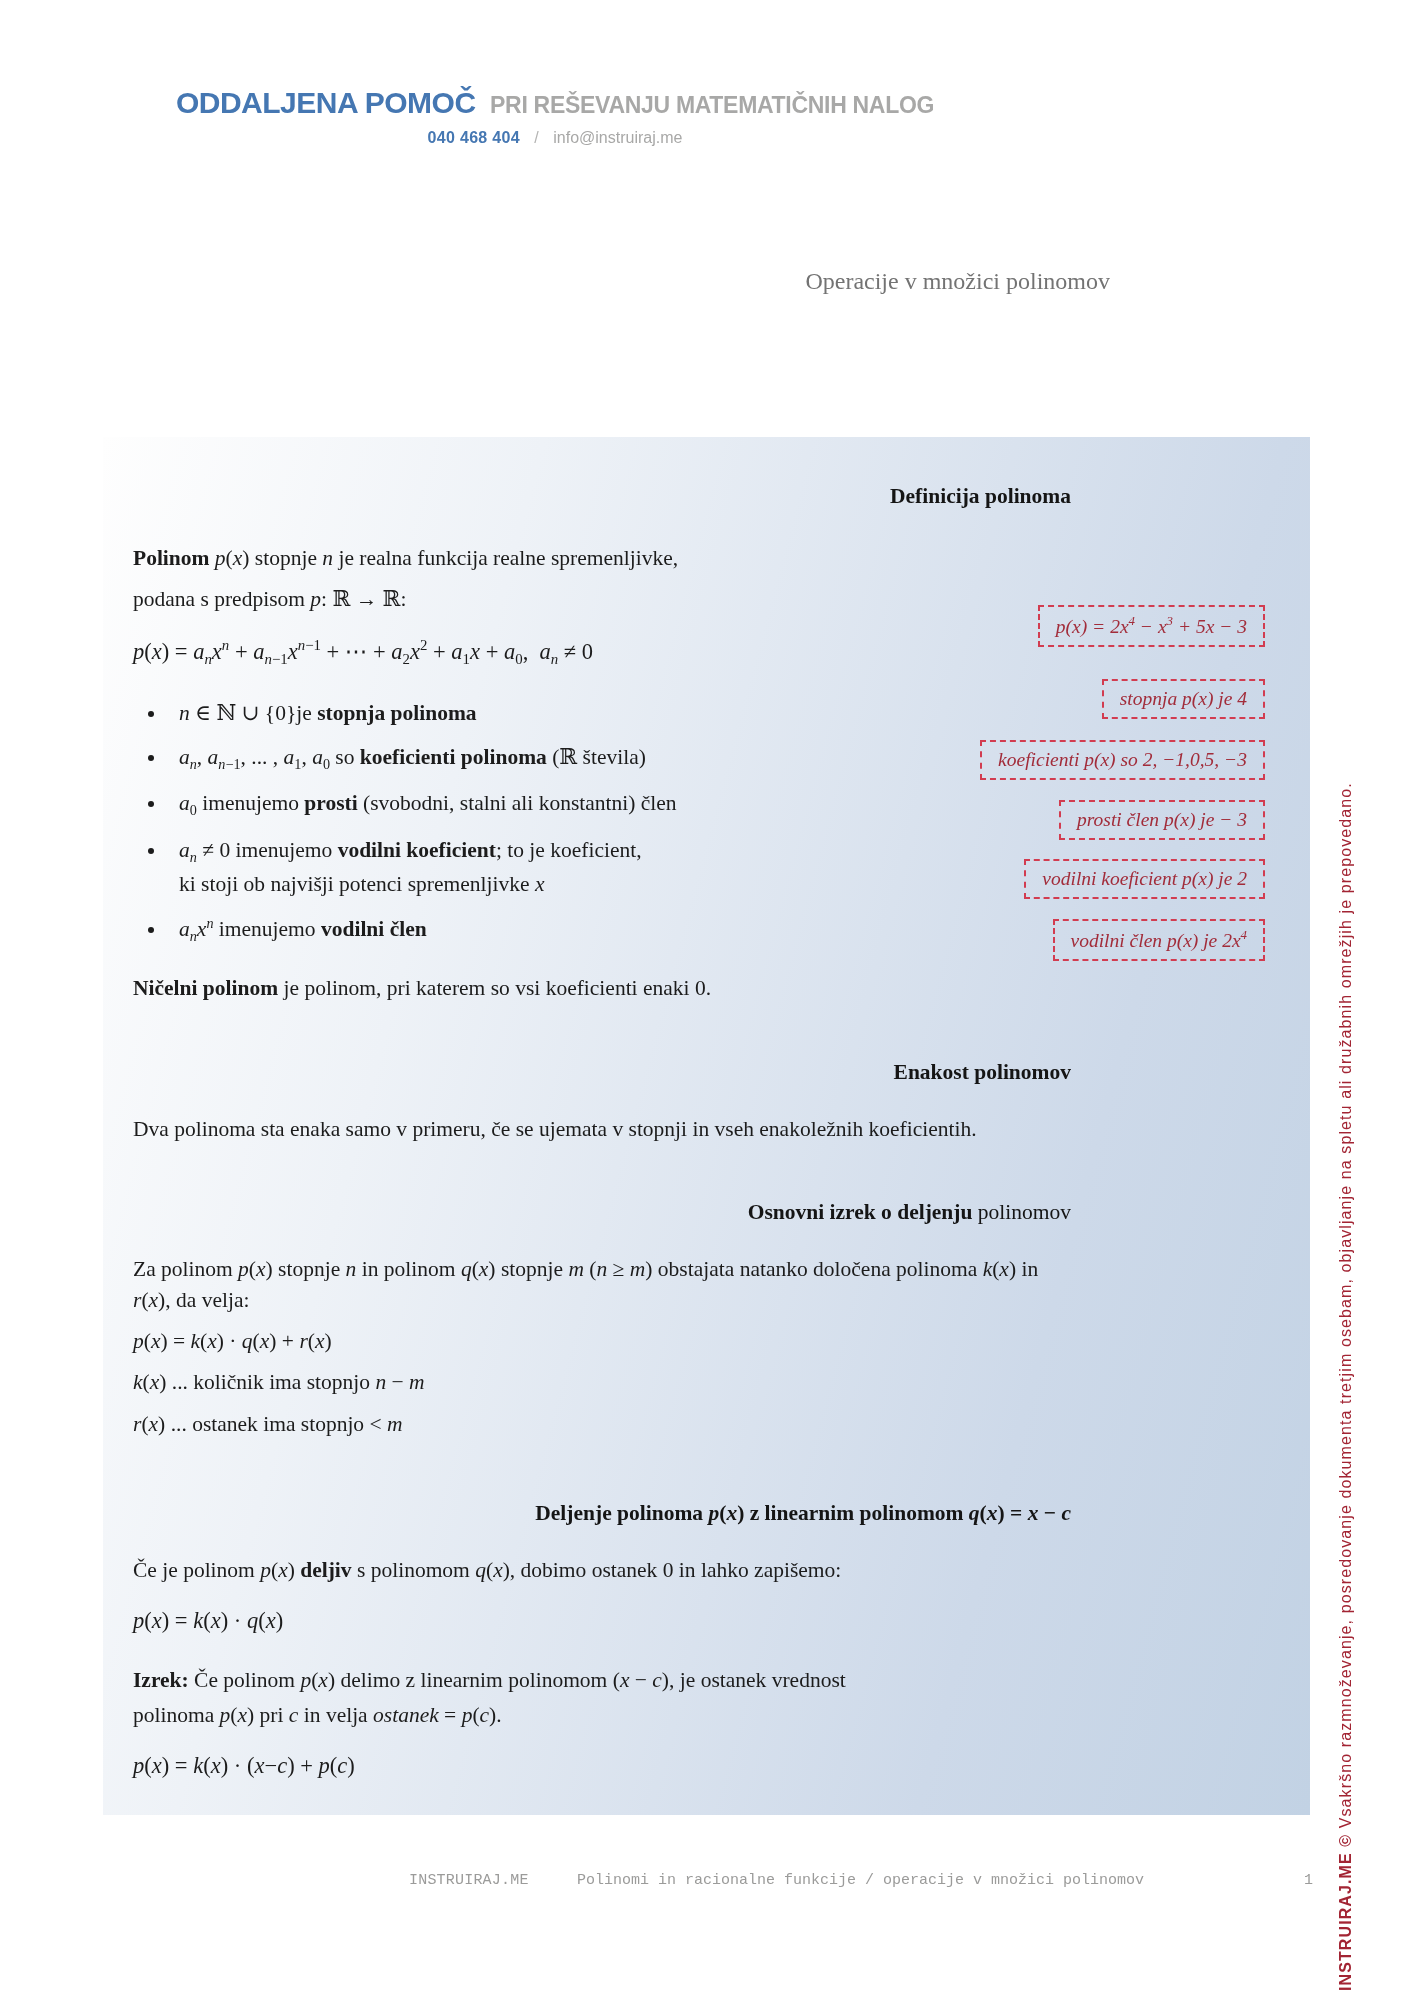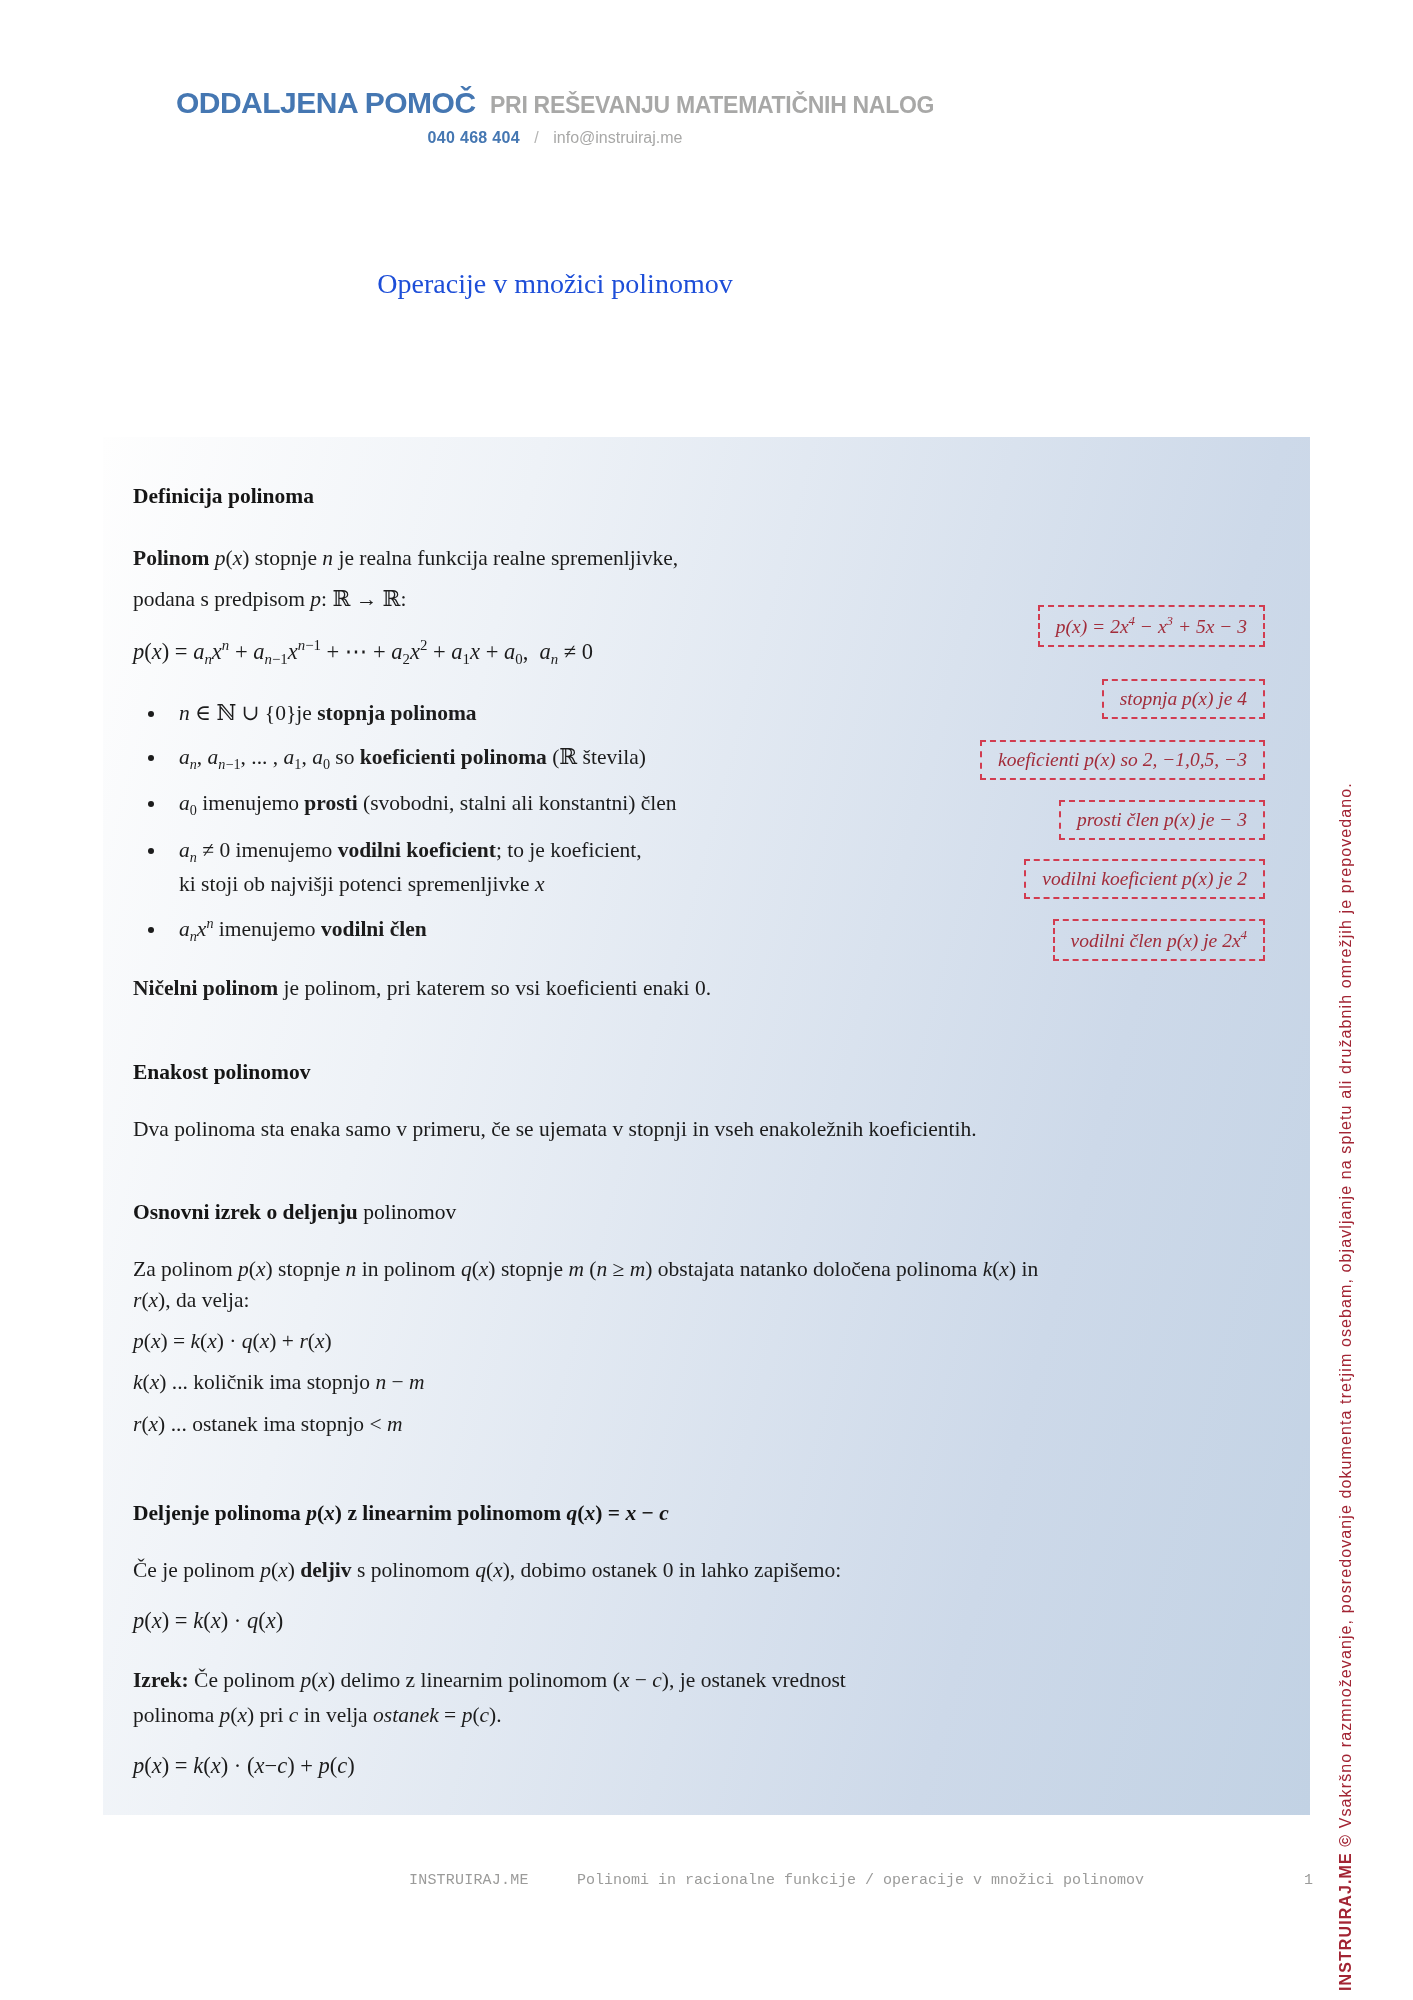--- a/index.html
+++ b/index.html
@@ -16,30 +16,30 @@
   .brand{font-size:30px; font-weight:bold; color:#4577b2; letter-spacing:-0.5px;}
   .tagline{font-size:23px; font-weight:bold; color:#a8a8a7; margin-left:10px; letter-spacing:-0.3px;}
   .contact-line{margin-top:9px; font-size:16px;}
   .phone{color:#4577b2; font-weight:bold; letter-spacing:0.3px;}
   .sep{color:#b5b5b4; margin:0 10px;}
   .email{color:#a8a8a7;}
 
   
   .doc-title{position:absolute; top:192px; left:0; width:1110px; margin:0; text-align:center;
     font-weight:normal; font-size:53px; color:#111;}
-  .doc-subtitle{position:absolute; top:268px; left:0; width:1110px; margin:0; text-align:center;
-    font-weight:normal; font-size:28px; color:#1d4ed8;}
+  .doc-subtitle{position:absolute; top:268px; left:0; width:1110px; margin:0; text-align:right;
+    font-weight:normal; font-size:24px; color:#737373;}
 
   
   .panel{
     position:absolute; left:103px; top:437px; width:1207px; height:1378px;
     background:linear-gradient(105deg,#fefefe 0%,#eef2f7 28%,#cdd9e9 75%,#c2d2e4 100%);
   }
   .col{position:absolute; left:30px; top:44px; width:938px; font-size:21.5px; line-height:1.45;}
-  .col h3{font-size:21.5px; margin:0 0 26px 0; font-weight:bold; color:#151515;}
+  .col h3{font-size:21.5px; margin:0 0 26px 0; font-weight:bold; color:#151515;text-align:right;}
   .col h3 .norm{font-weight:normal;}
   .col p{margin:0 0 0 0;}
   .intro{line-height:1.88; margin-bottom:14px !important;}
   .formula{font-size:22.5px; margin:18px 0 0 0 !important;}
   .main-formula{margin:16px 0 4px 0 !important;}
   .col ul{list-style:disc outside; margin:26px 0 0 0; padding-left:34px;}
   .col li{margin-bottom:12px; line-height:1.5; padding-left:12px;}
   .nicelni{margin-top:26px !important;}
   .sec-gap{margin-top:52px !important;}
   .math-lines p{line-height:1.95; margin:0;}

